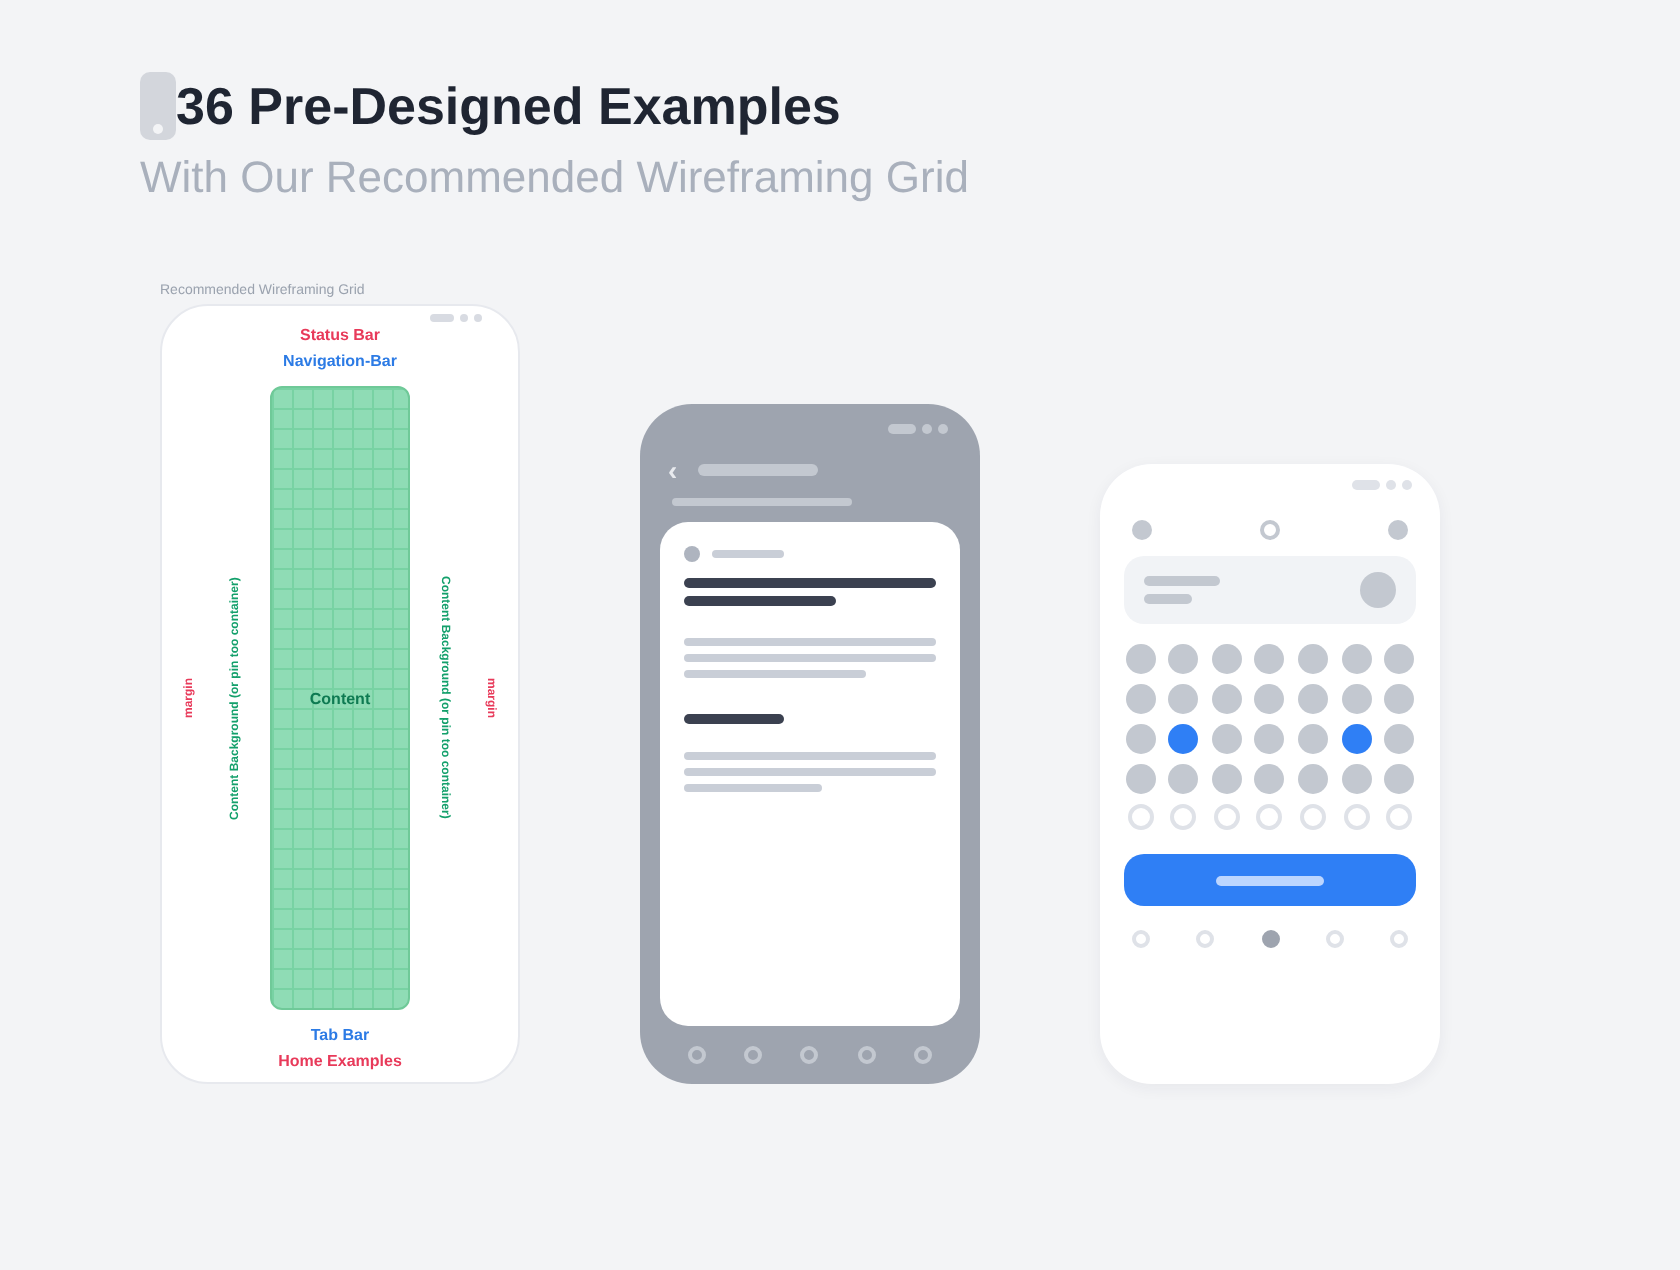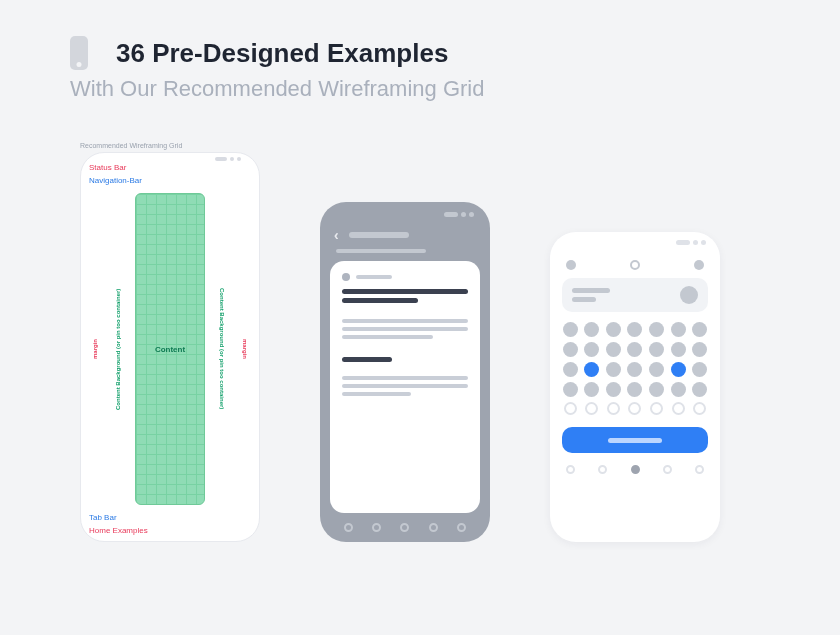--- a/index.html
+++ b/index.html
@@ -4,21 +4,21 @@
 <style>
   * { box-sizing: border-box; margin: 0; padding: 0; }
   body {
     width: 840px; height: 635px;
     background: #f3f4f6;
     font-family: -apple-system, "Segoe UI", Arial, sans-serif;
     overflow: hidden;
   }
   
   .header { padding: 36px 0 0 70px; }
-  .title-row { display: flex; align-items: center; gap: 28px; }
+  .title-row { display: flex; align-items: center; gap: 0; }
   .phone-chip {
     width: 18px; height: 34px; background: #d3d6dc; border-radius: 5px;
     position: relative;
   }
   .phone-chip::after{
     content:""; position:absolute; bottom:3px; left:50%; transform:translateX(-50%);
     width:5px; height:5px; border-radius:50%; background:#f3f4f6;
   }
   .title { font-size: 26px; font-weight: 800; color:#1f2532; }
   .subtitle { font-size: 22px; font-weight: 400; color:#a9b0bc; margin-top:6px; }
@@ -31,21 +31,21 @@
 
   
   .p1-wrap{}
   .p1-caption{font-size:7px;color:#9aa2ae;margin-bottom:3px;}
   .p1{
     width:180px;height:390px;background:#fff;border-radius:24px;
     border:1px solid #e7e9ee;padding:8px 8px 6px;position:relative;
     display:flex;flex-direction:column;gap:4px;
   }
   .p1 .sb, .p1 .nb, .p1 .tb, .p1 .hi{
-    font-size:8px;font-weight:400;
+    text-align:center;font-size:8px;font-weight:700;
   }
   .p1 .sb{color:#e83a5a;margin-top:2px;}
   .p1 .nb{color:#2c7be5;}
   .p1 .tb{color:#2c7be5;margin-top:4px;}
   .p1 .hi{color:#e83a5a;}
   .p1 .mid{
     flex:1;display:flex;align-items:stretch;gap:12px;margin-top:4px;
   }
   .p1 .vlabel{
     writing-mode:vertical-rl;transform:rotate(180deg);

